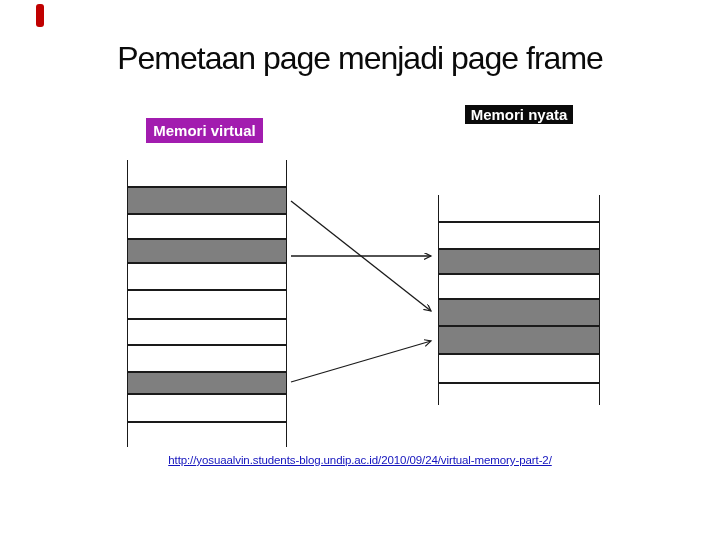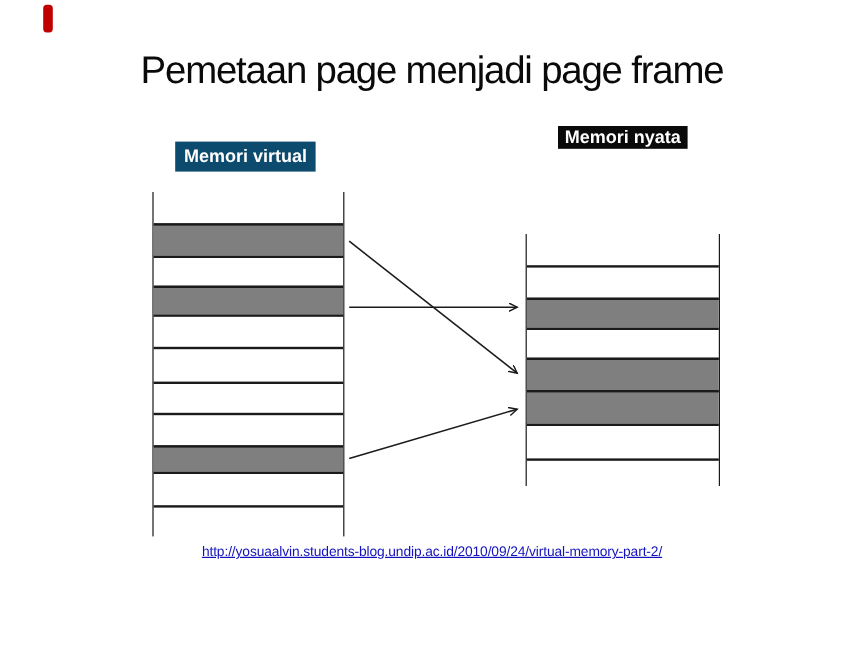--- a/index.html
+++ b/index.html
@@ -24,21 +24,21 @@
 </style>
 </head>
 <body>
 
 <div class="slide">
 
   <div class="marker" style="background: rgb(192, 0, 0);"></div>
 
   <div class="title">Pemetaan page menjadi page frame</div>
 
-  <div class="memlabel label-virtual" style="background: #0c4a6e; color: rgb(255, 255, 255);">Memori virtual</div>
+  <div class="memlabel label-virtual" style="background: #a21caf; color: rgb(255, 255, 255);">Memori virtual</div>
 
   <div class="memlabel label-nyata" style="background: rgb(10, 10, 10); color: rgb(255, 255, 255);">Memori nyata</div>
 
   <div id="diagram">
       <div class="memcol" style="left: 127px; top: 160px; width: 160px; height: 287px; border-color: rgb(26, 26, 26);">
         <div class="band" style="top: 26px; height: 27px; background: rgb(127, 127, 127);"></div>
         <div class="band" style="top: 78px; height: 24px; background: rgb(127, 127, 127);"></div>
         <div class="band" style="top: 211px; height: 22px; background: rgb(127, 127, 127);"></div>
         <div class="hline" style="top: 26px; background: rgb(26, 26, 26);"></div>
         <div class="hline" style="top: 53px; background: rgb(26, 26, 26);"></div>

